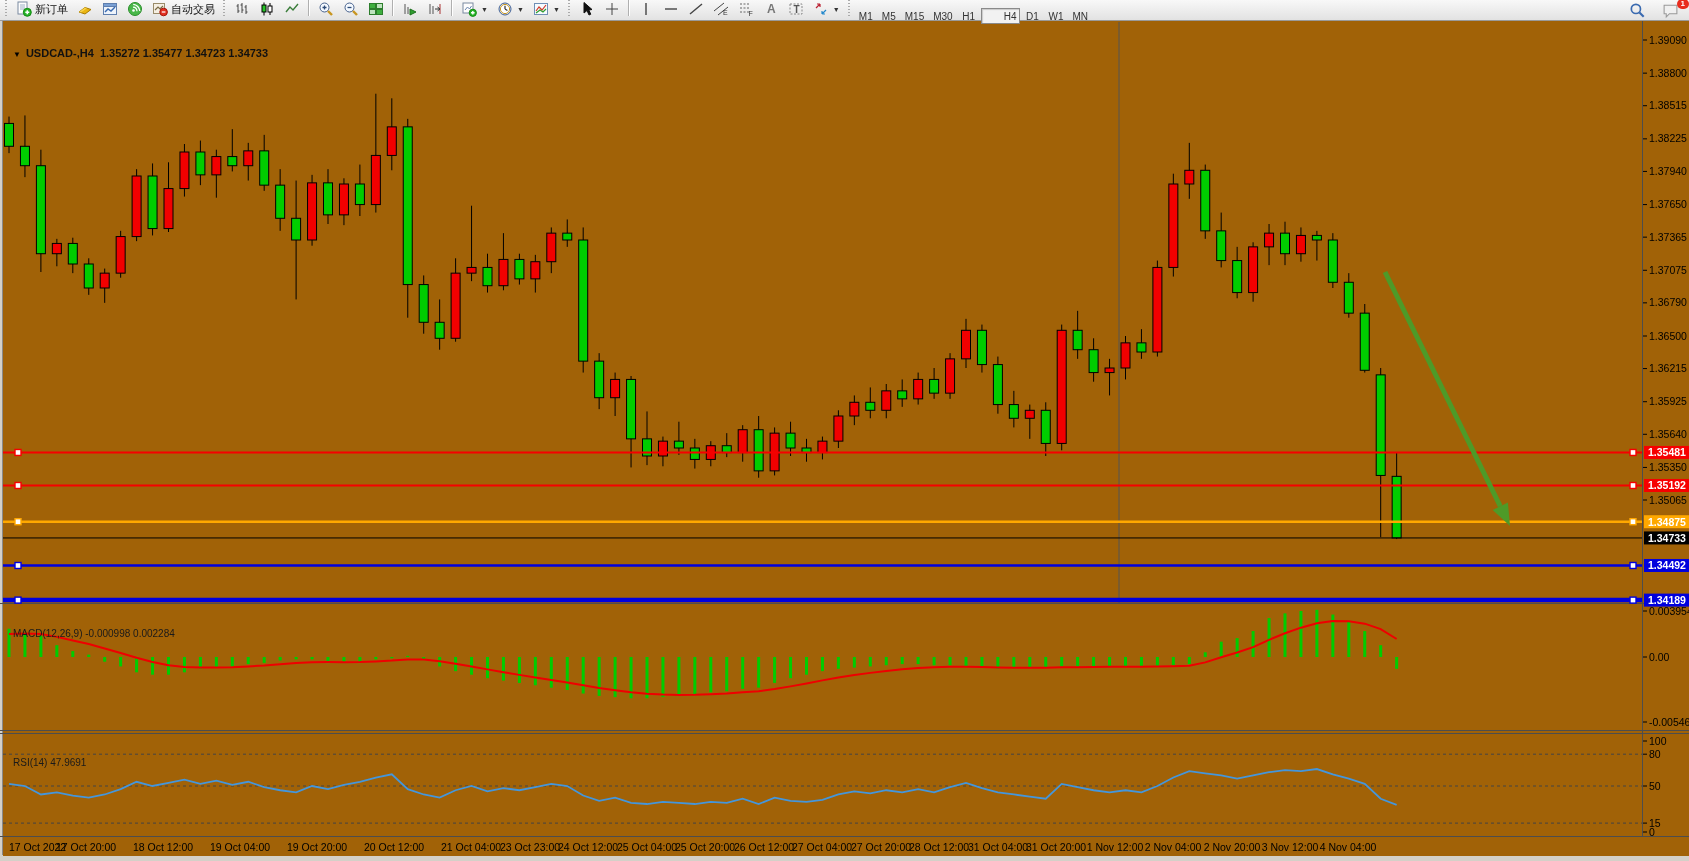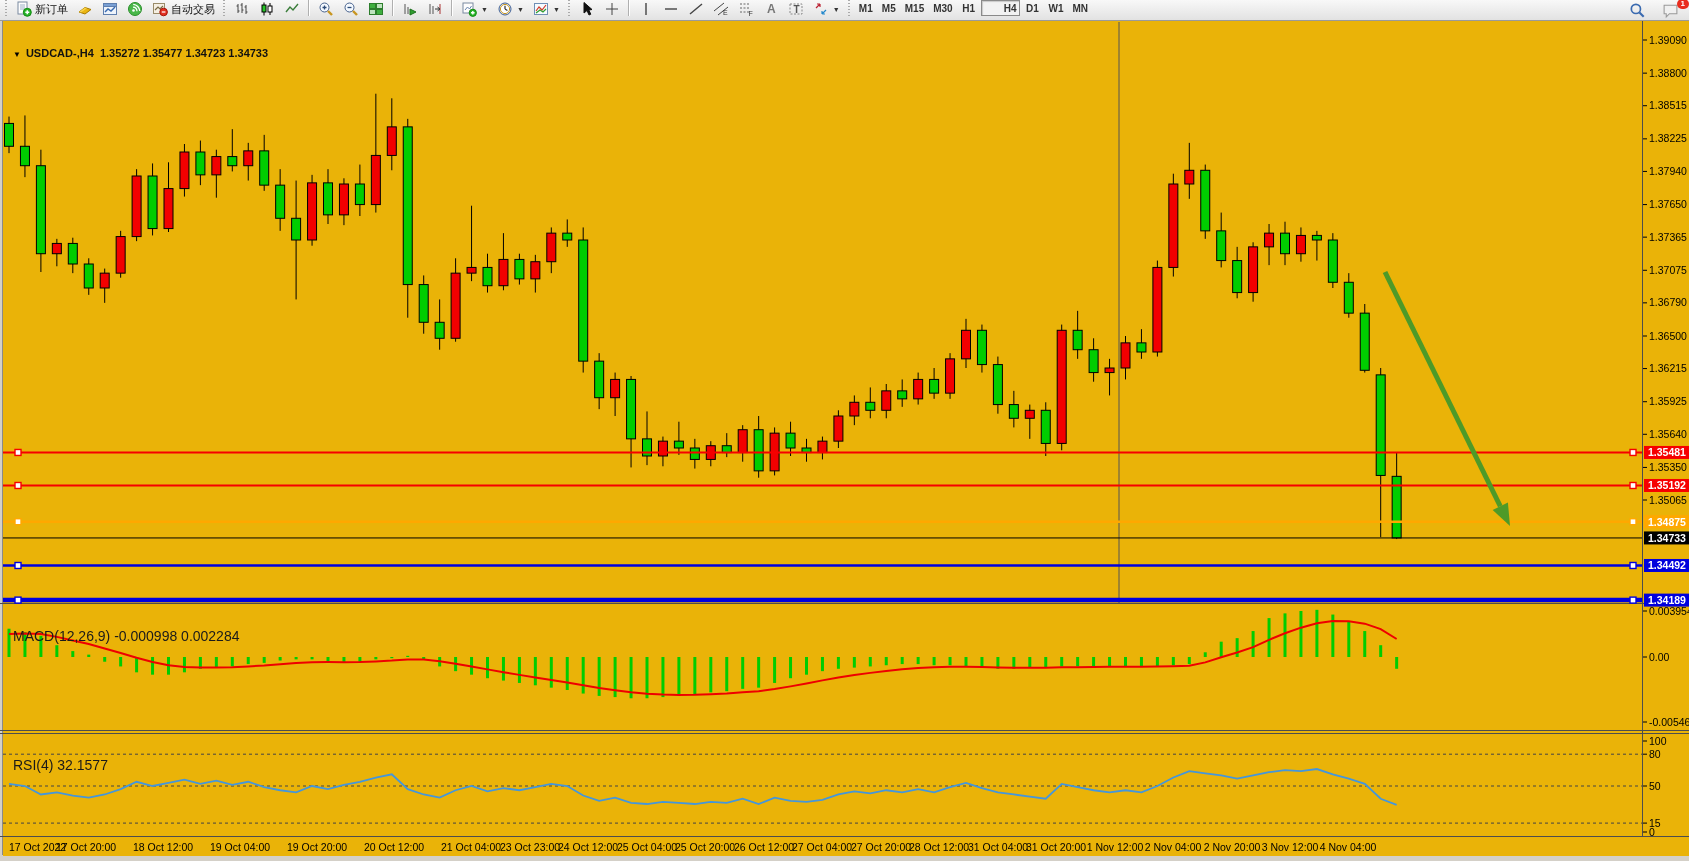--- a/index.html
+++ b/index.html
@@ -11,31 +11,31 @@
   .grip{width:5px;height:16px;margin:0 2px;
     background-image:repeating-linear-gradient(#aaa 0 1px,transparent 1px 3px);
     background-size:2px 100%;background-repeat:repeat-y;background-position:1px 0;}
   .sep{width:1px;height:16px;background:#b0b0b0;border-right:1px solid #fff;margin:0 3px;}
   .tbtn{display:inline-flex;align-items:center;gap:3px;height:18px;padding:0 3px;
     border:1px solid transparent;background:transparent;font-family:inherit;
     font-size:11px;color:#111;cursor:default;}
   .tbtn svg{display:block;}
   .caret{font-size:7px;color:#333;margin-left:1px;}
   .tf{height:16px;min-width:22px;padding:0 3px;border:1px solid transparent;background:transparent;
-    font-size:10px;font-weight:bold;color:#333;font-family:inherit;}
+    font-size:10px;font-weight:normal;color:#333;font-family:inherit;margin-top:8px;}
   .tf.active{border:1px solid #8a8a8a;background:#f2f2f2;box-shadow:inset 1px 1px 1px #c9c9c9;padding-left:22px;}
   .tb-right{position:absolute;right:6px;top:0;height:21px;display:flex;align-items:center;gap:8px;}
   .badge{position:absolute;top:-4px;right:-7px;background:#e82c1e;color:#fff;border-radius:7px;
     font-size:8px;font-weight:bold;padding:0 4px;line-height:10px;height:10px;}
   
-  #chartwin{position:absolute;left:0;top:21px;width:1689px;height:840px;background:#eab308;
+  #chartwin{position:absolute;left:0;top:21px;width:1689px;height:840px;background:#a16207;
     border-left:3px solid #d4d0c8;box-sizing:border-box;}
   #title{position:absolute;left:10px;top:26px;font-size:11px;font-weight:bold;color:#111;z-index:4;}
   #title .dd{font-size:8px;margin-right:5px;color:#000;}
-  .paneLabel{position:absolute;left:10px;font-size:14px;color:#1a1a1a;z-index:4;}
+  .paneLabel{position:absolute;left:10px;font-size:10px;color:#1a1a1a;z-index:4;}
   #chart-svg{position:absolute;left:0;top:0;z-index:2;}
   text{font-family:"Liberation Sans",sans-serif;}
 </style>
 </head>
 <body>
 <div id="app">
 
 <div class="toolbar">
   <span class="grip"></span>
 
@@ -265,21 +265,21 @@
       <span class="badge">1</span>
     </button>
   </div>
 </div>
 
 <div id="chartwin">
   <div id="title">
     <span class="dd">▼</span><span>USDCAD-,H4</span>&nbsp;&nbsp;<span>1.35272 1.35477 1.34723 1.34733</span>
   </div>
   <div class="paneLabel" style="top:607px">MACD(12,26,9) -0.000998 0.002284</div>
-  <div class="paneLabel" style="top:736px">RSI(4) 32.1577</div>
+  <div class="paneLabel" style="top:736px">RSI(14) 47.9691</div>
 </div>
 
 <svg id="chart-svg" width="1689" height="861">
       <line x1="0" y1="20.5" x2="1689" y2="20.5" stroke="#8a8a8a"></line>
       <line x1="2.5" y1="21" x2="2.5" y2="855" stroke="#8a8a8a"></line>
       <line x1="1642.5" y1="21" x2="1642.5" y2="836" stroke="#4d4d4d"></line>
       <line x1="0" y1="603.5" x2="1689" y2="603.5" stroke="#4d4d4d"></line>
       <line x1="0" y1="730.5" x2="1689" y2="730.5" stroke="#4d4d4d"></line>
       <line x1="0" y1="733.5" x2="1689" y2="733.5" stroke="#4d4d4d"></line>
       <line x1="0" y1="836.5" x2="1689" y2="836.5" stroke="#4d4d4d"></line>

